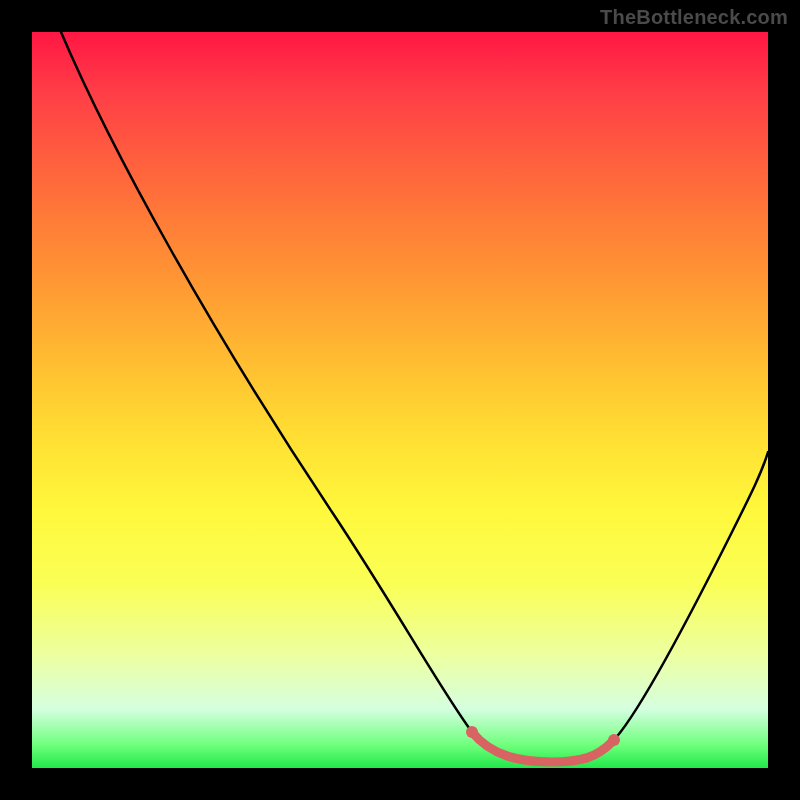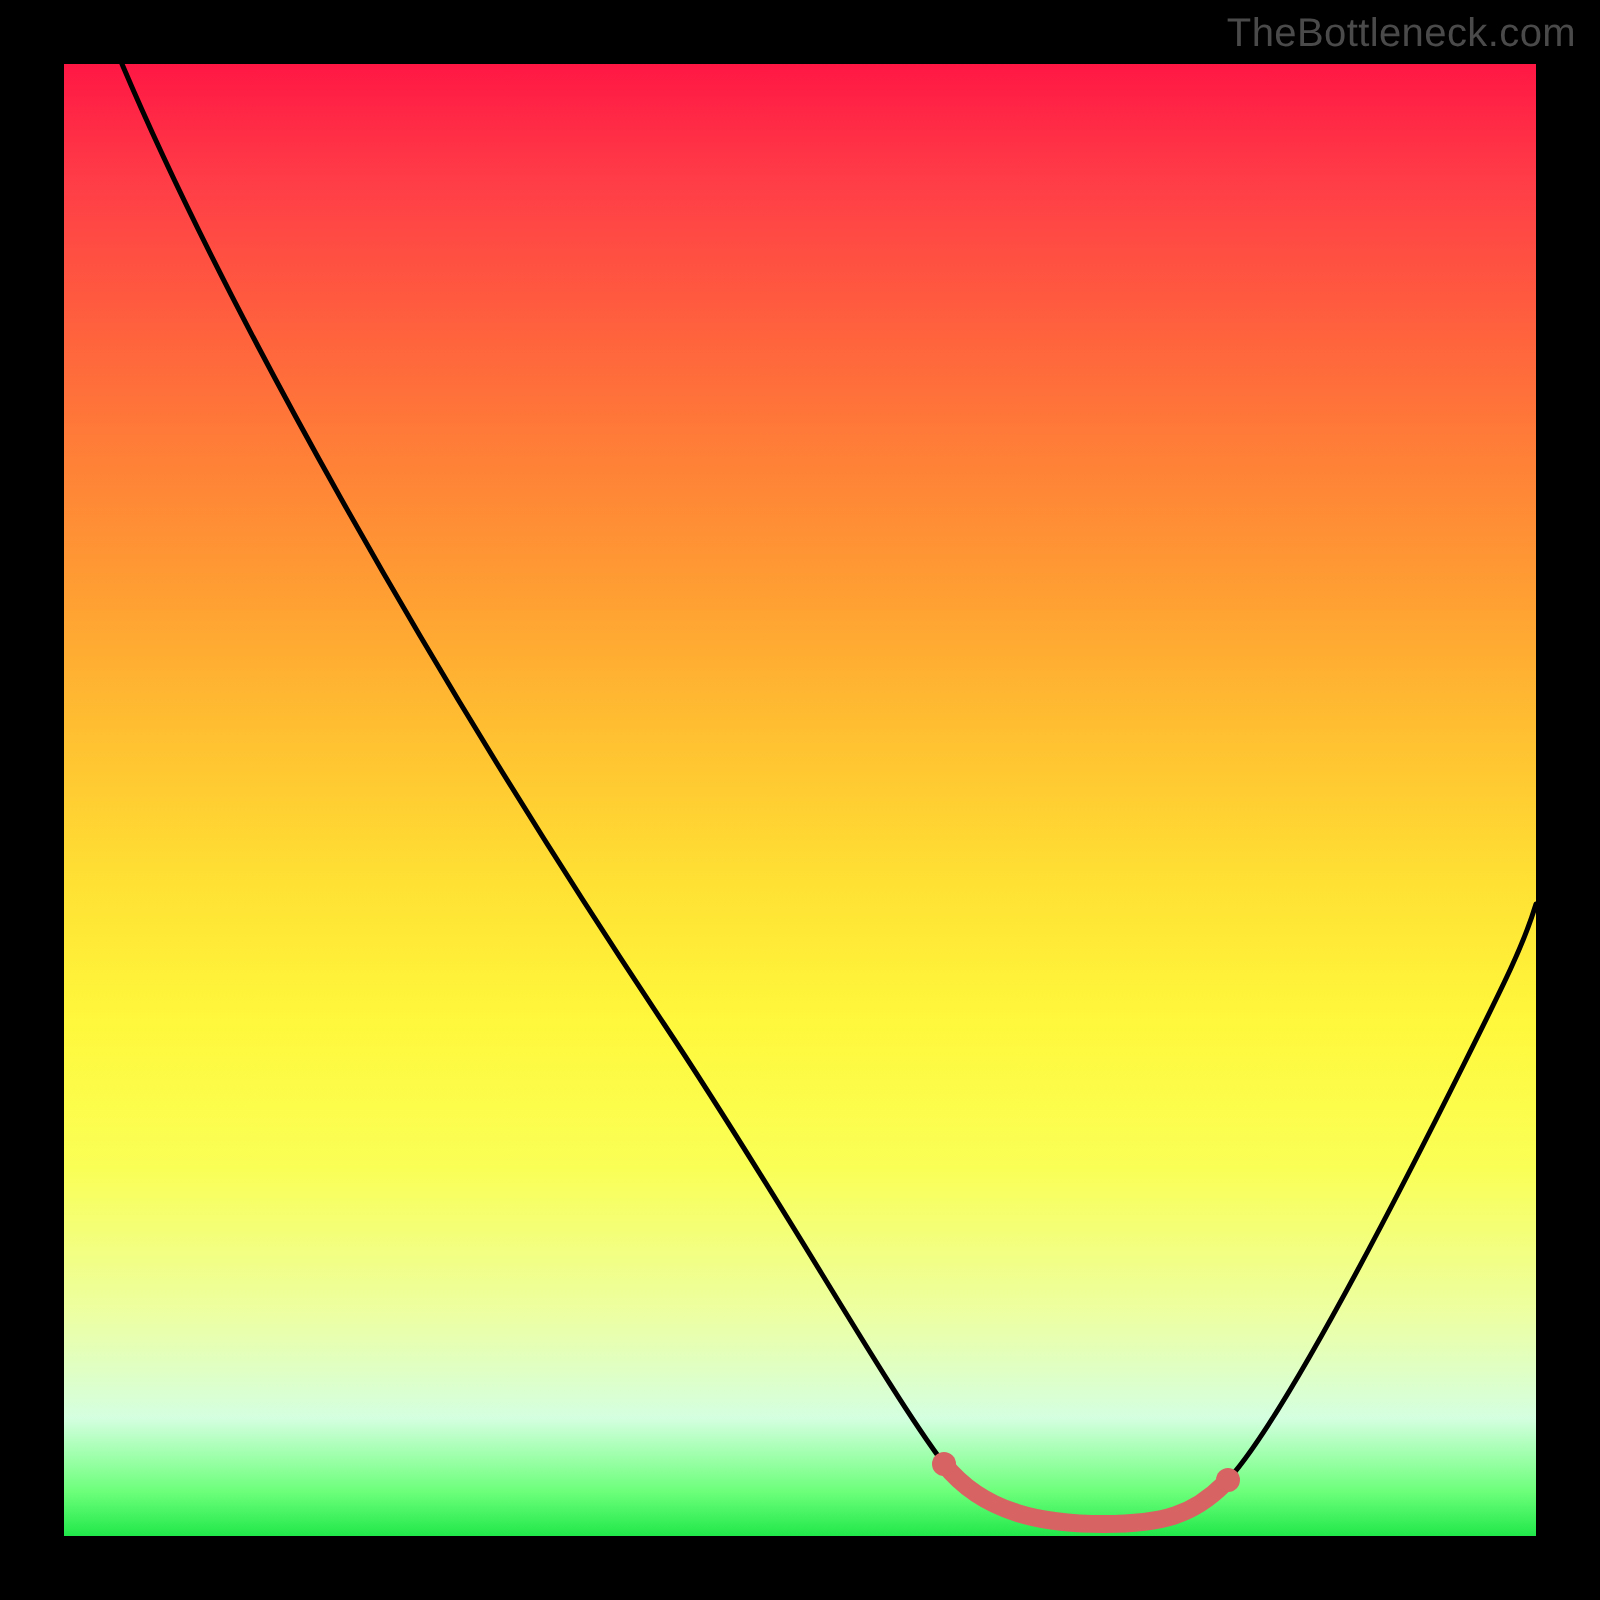--- a/index.html
+++ b/index.html
@@ -15,21 +15,21 @@
     #ffbe31 45%,
     #ffdf33 55%,
     #fff83c 65%,
     #faff56 75%,
     #ecffa3 85%,
     #d4ffe0 92%,
     #6cff7a 97%,
     #21e84a 100%
   ); }
   .curve-svg { position: absolute; top: 0; left: 0; width: 100%; height: 100%; pointer-events: none; }
-  .watermark { position: absolute; top: 6px; right: 12px; color: #4a4a4a; font-size: 20px; font-weight: 400; letter-spacing: 0.2px; }
+  .watermark { position: absolute; top: 6px; right: 12px; color: #4a4a4a; font-size: 20px; font-weight: 700; letter-spacing: 0.2px; }
 </style>
 </head>
 <body>
 
 <div class="frame">
   <div class="plot-area">
     <div class="gradient-bg"></div>
     <svg class="curve-svg" viewBox="0 0 736 736" preserveAspectRatio="none">
 
       <path d="M 29 0

